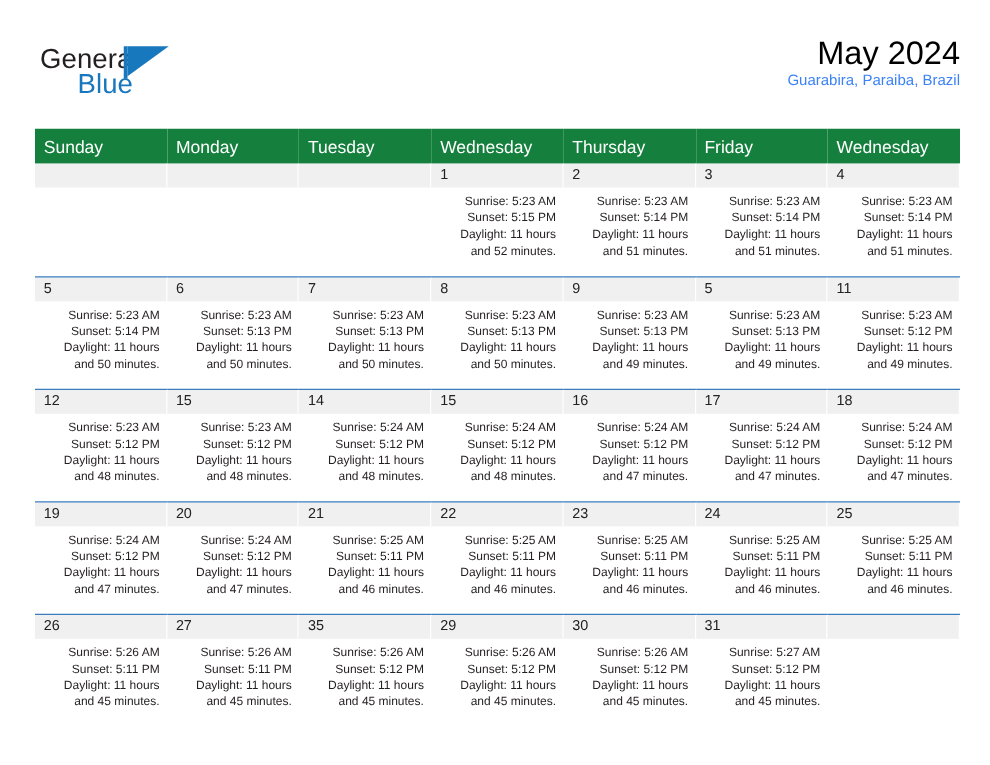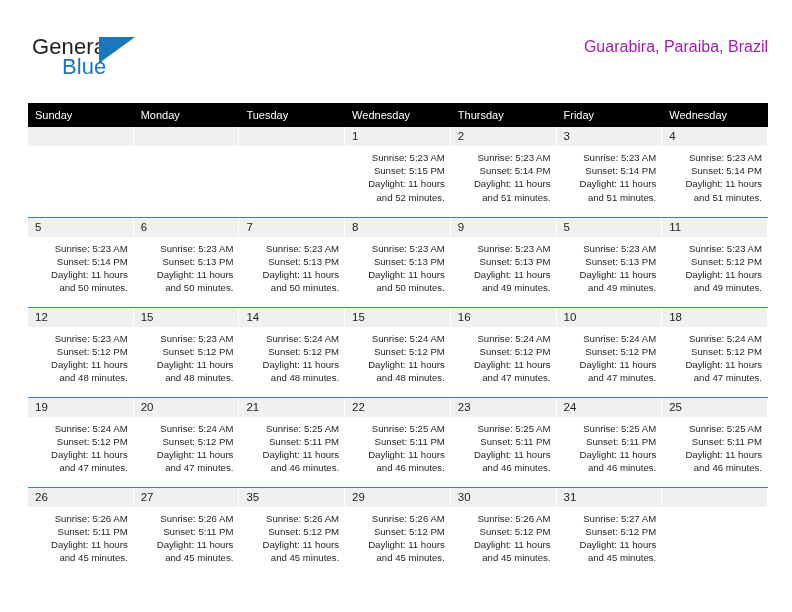--- a/index.html
+++ b/index.html
@@ -87,39 +87,38 @@
   }
   .cal-title {
     font-size: 26px;
     color: #000000;
     line-height: 1.1;
     margin: 0;
     font-weight: normal;
     font-family: "Liberation Sans", sans-serif;
   }
   .cal-sub {
-    font-size: 16px;
-    color: #a21caf;
-    margin-top: 10px;
+    font-size: 12px;
+    color: #3b82f6;
     font-family: "Liberation Sans", sans-serif;
   }
 
   
   .calendar {
     position: absolute;
     left: 28px;
     top: 103px;
     width: 740px;
     border-collapse: collapse;
     table-layout: fixed;
   }
   .calendar th {
-    background: #000000;
+    background: #15803d;
     color: #ffffff;
-    font-size: 11px;
+    font-size: 14px;
     font-weight: normal;
     text-align: left;
     padding: 6px 0 6px 7px;
     height: 22px;
     font-family: "Liberation Sans", sans-serif;
   }
   .calendar td {
     width: 105.7px;
     height: 90px;
     vertical-align: top;
@@ -161,20 +160,21 @@
     <div class="logo">
       <span class="logo-general">General</span>
       <span class="logo-flag">
         <span class="pole"></span>
         <span class="tri"></span>
       </span>
       <span class="logo-blue">Blue</span>
     </div>
 
     <div class="title-block">
+      <div class="cal-title">May 2024</div>
       <div class="cal-sub">Guarabira, Paraiba, Brazil</div>
     </div>
 
   </div>
 
   <table class="calendar">
     <thead>
       <tr>
         <th>Sunday</th>
         <th>Monday</th>
@@ -338,21 +338,21 @@
           <td>
             <span class="daynum">16</span>
             <div class="info">
               <div>Sunrise: 5:24 AM</div>
               <div>Sunset: 5:12 PM</div>
               <div>Daylight: 11 hours</div>
               <div>and 47 minutes.</div>
             </div>
           </td>
           <td>
-            <span class="daynum">10</span>
+            <span class="daynum">17</span>
             <div class="info">
               <div>Sunrise: 5:24 AM</div>
               <div>Sunset: 5:12 PM</div>
               <div>Daylight: 11 hours</div>
               <div>and 47 minutes.</div>
             </div>
           </td>
           <td>
             <span class="daynum">18</span>
             <div class="info">

